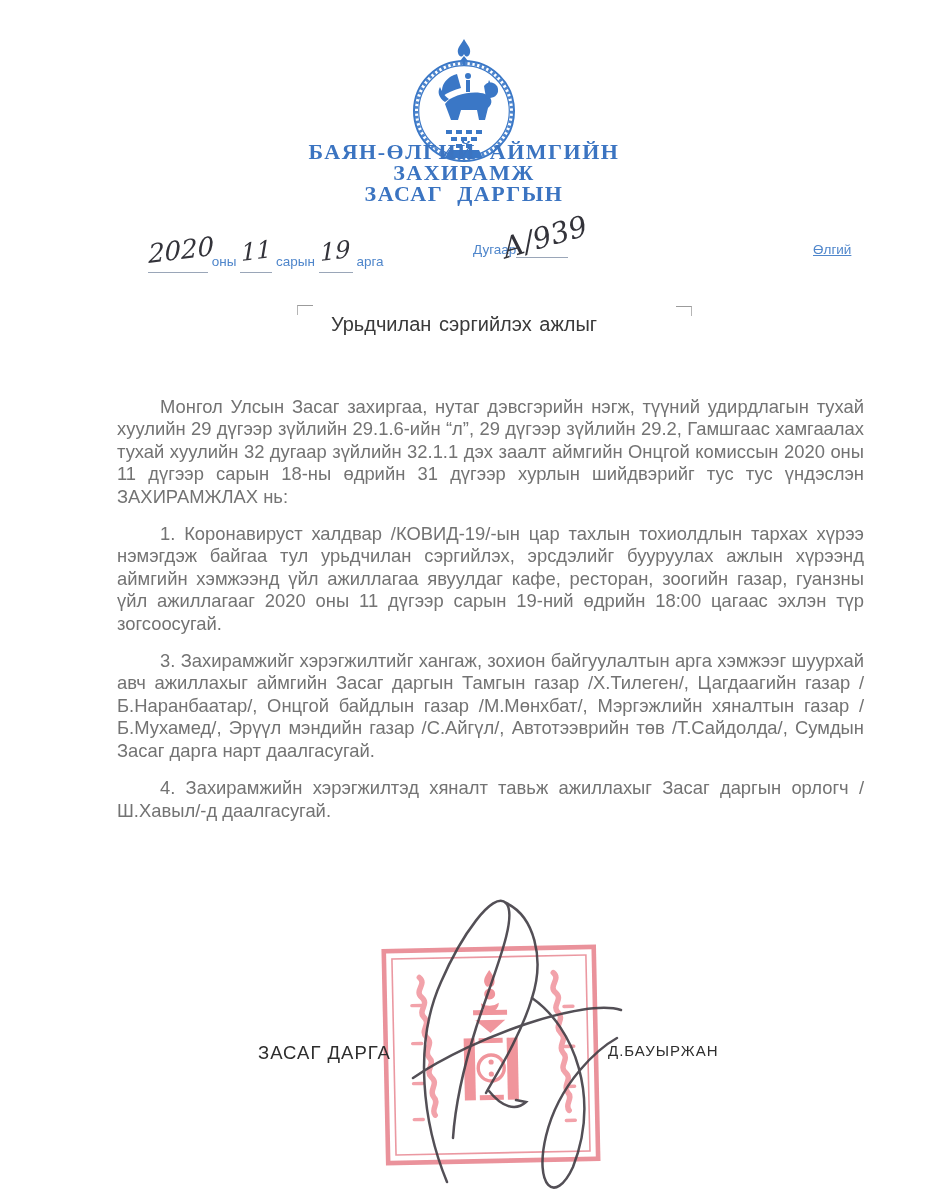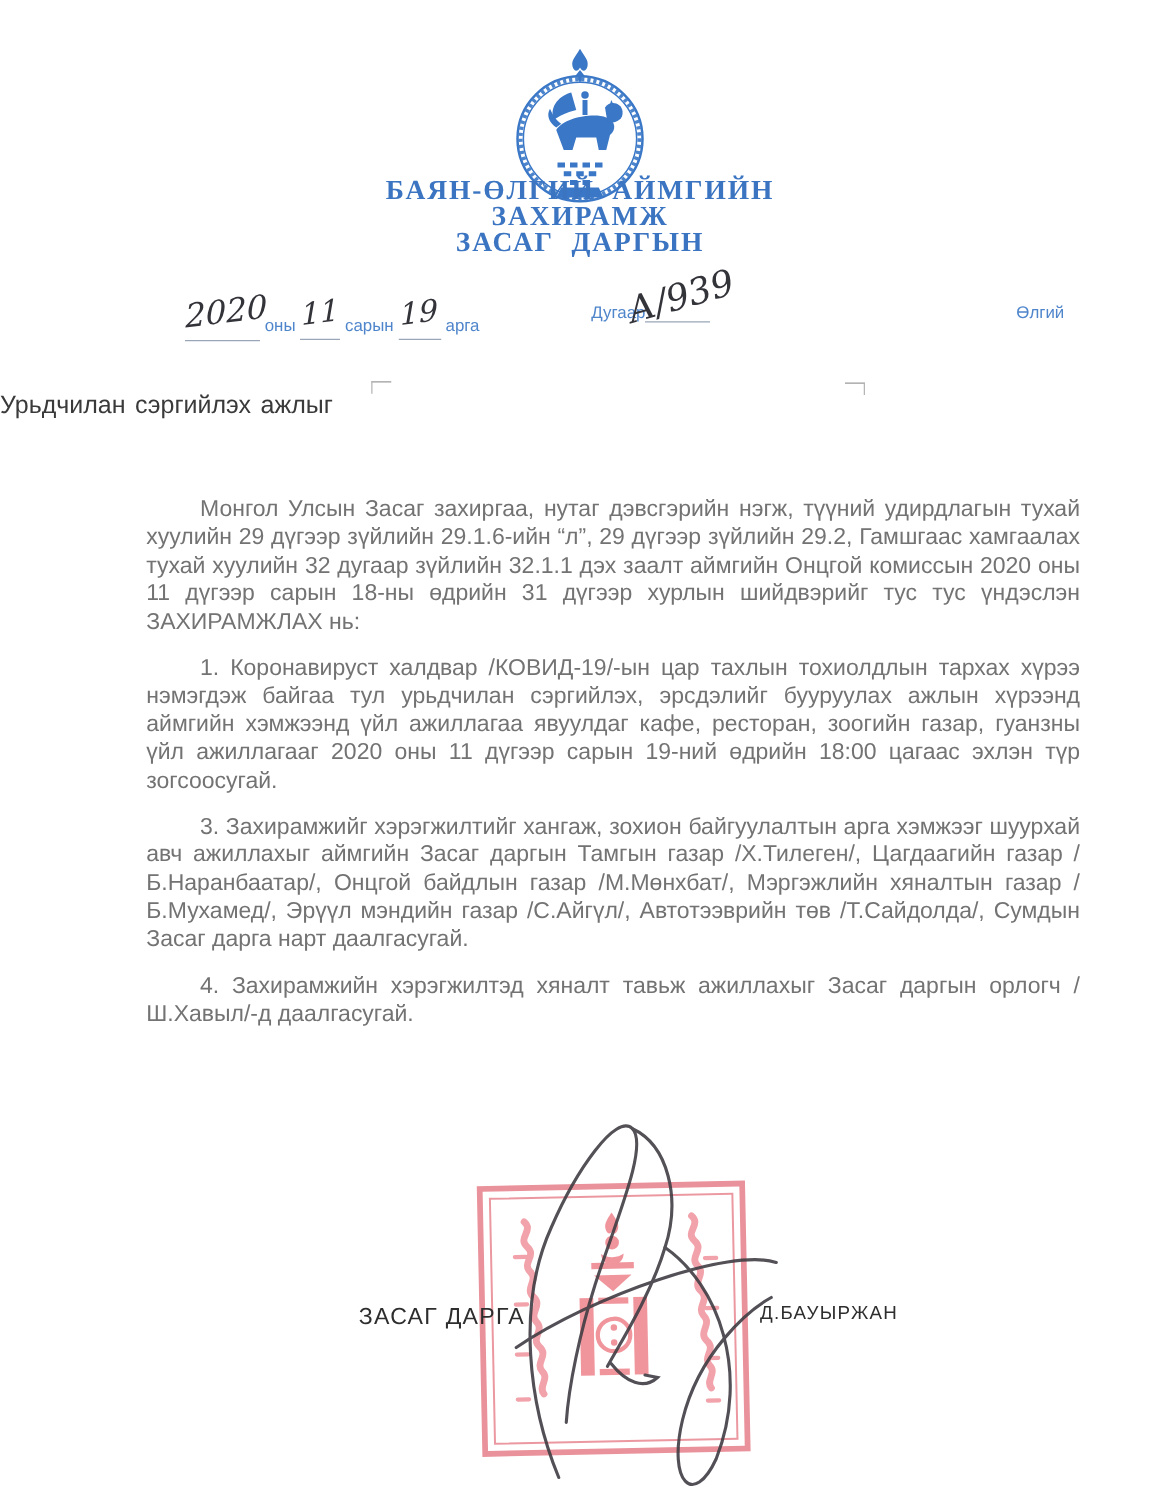--- a/index.html
+++ b/index.html
@@ -26,43 +26,43 @@
   .meta-left{position:absolute;left:148px;top:14px;}
   .meta-left .slot{position:relative;top:0;}
   .hw-year{font-size:26px;position:relative;top:-7px;}
   .hw-num{font-size:24px;position:relative;top:-7px;}
   .meta-number{position:absolute;left:473px;top:14px;text-align:center;}
   .meta-number .slot{width:52px;}
   .hw-docnum{
     position:absolute;left:28px;top:-22px;font-family:"DejaVu Serif",serif;font-style:italic;
     color:#33333a;font-size:29px;transform:rotate(-16deg);white-space:nowrap;
   }
-  .meta-place{position:absolute;left:813px;top:14px;}
+  .meta-place{position:absolute;left:813px;top:14px;text-decoration:underline;}
   
   .crop-l{position:absolute;left:297px;top:305px;width:15px;height:9px;
     border-top:1.5px solid #9b9b9b;border-left:1.5px solid #b5b5b5;}
   .crop-r{position:absolute;left:676px;top:306px;width:15px;height:9px;
     border-top:1.5px solid #9b9b9b;border-right:1.5px solid #b5b5b5;}
   
   .doc-title{
-    position:absolute;top:312px;left:0;width:100%;
+    position:absolute;top:312px;left:0;width:100%;text-align:center;
     color:#3a3a3a;font-size:20px;line-height:25px;word-spacing:2px;
   }
   
   .body-text{
     position:absolute;left:117px;top:396px;width:747px;
     color:#737373;font-size:18.4px;line-height:22.4px;text-align:justify;
   }
   .body-text p{margin:0 0 15px 0;text-indent:43px;}
   
   .stamp{position:absolute;left:383px;top:946px;transform:rotate(-1.2deg);opacity:.92;}
   
   .signature{position:absolute;left:393px;top:886px;}
   
-  .signer-title{position:absolute;left:258px;top:1042px;font-size:18.5px;color:#2e2e2e;letter-spacing:1px;margin-left:29px;}
+  .signer-title{position:absolute;left:258px;top:1042px;font-size:18.5px;color:#2e2e2e;letter-spacing:1px;}
   .signer-name{position:absolute;left:608px;top:1042px;font-size:15px;color:#2e2e2e;letter-spacing:1px;}
 </style>
 </head>
 <body>
 
 <div class="emblem">
   <svg width="118" height="126" viewBox="0 0 118 126">
     <g fill="#3a77c6" stroke="none">
       <path d="M59 1 C55 8 52 10 53 15 C54 19 57 20 59 16 C61 20 64 19 65 15 C66 10 63 8 59 1 Z"></path>
       <path d="M59 18 l4 5 -4 5 -4 -5 Z"></path>

